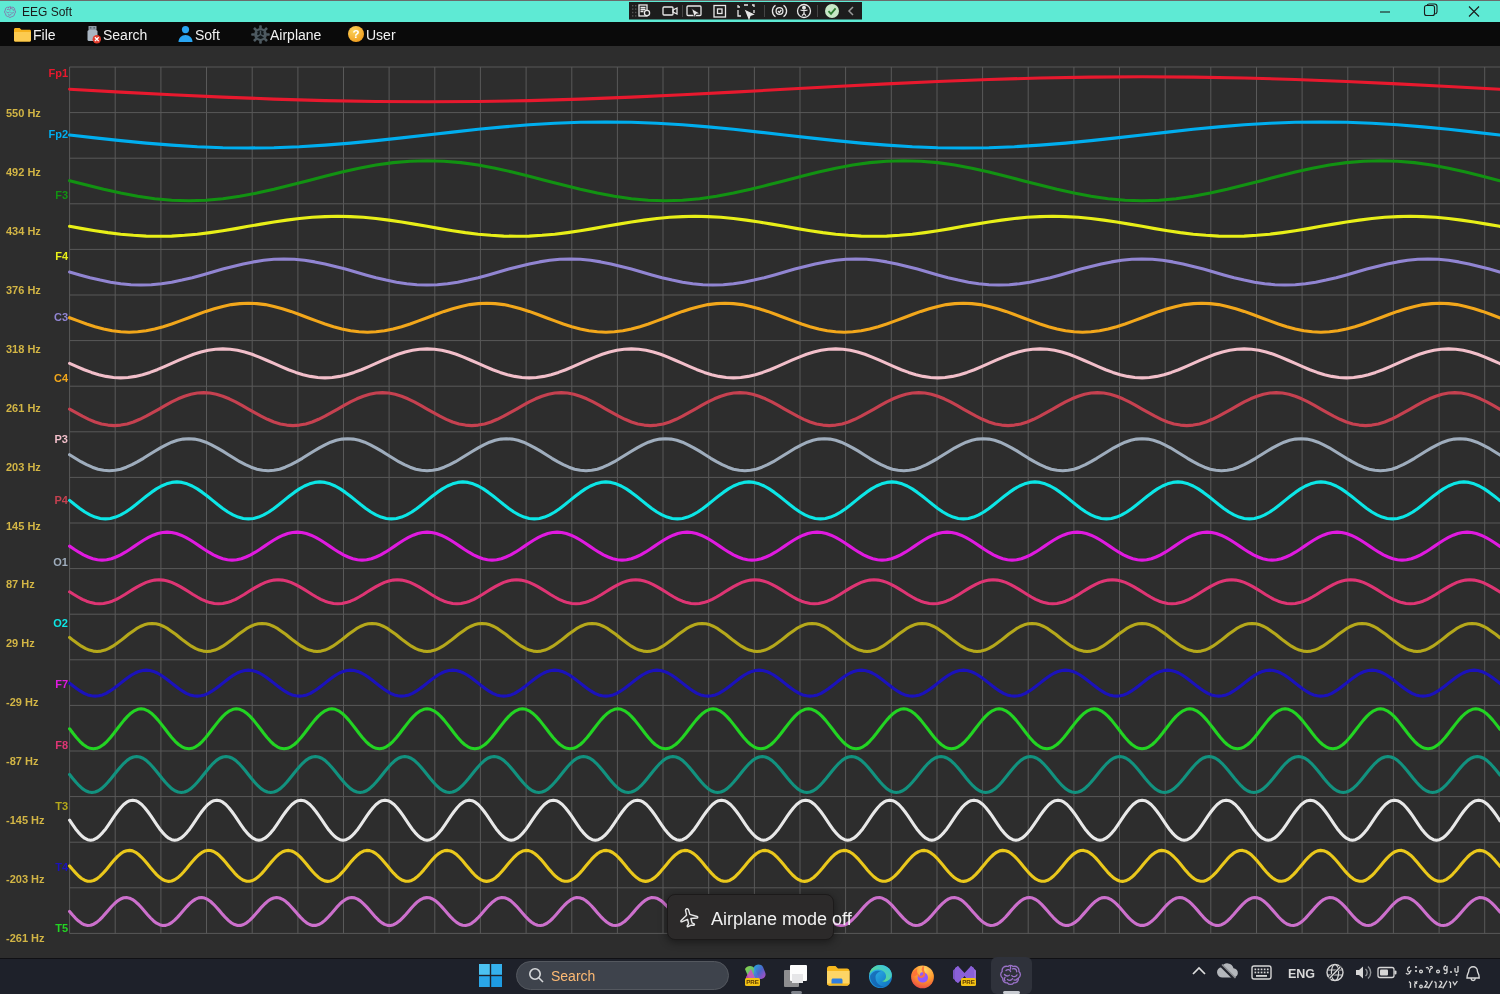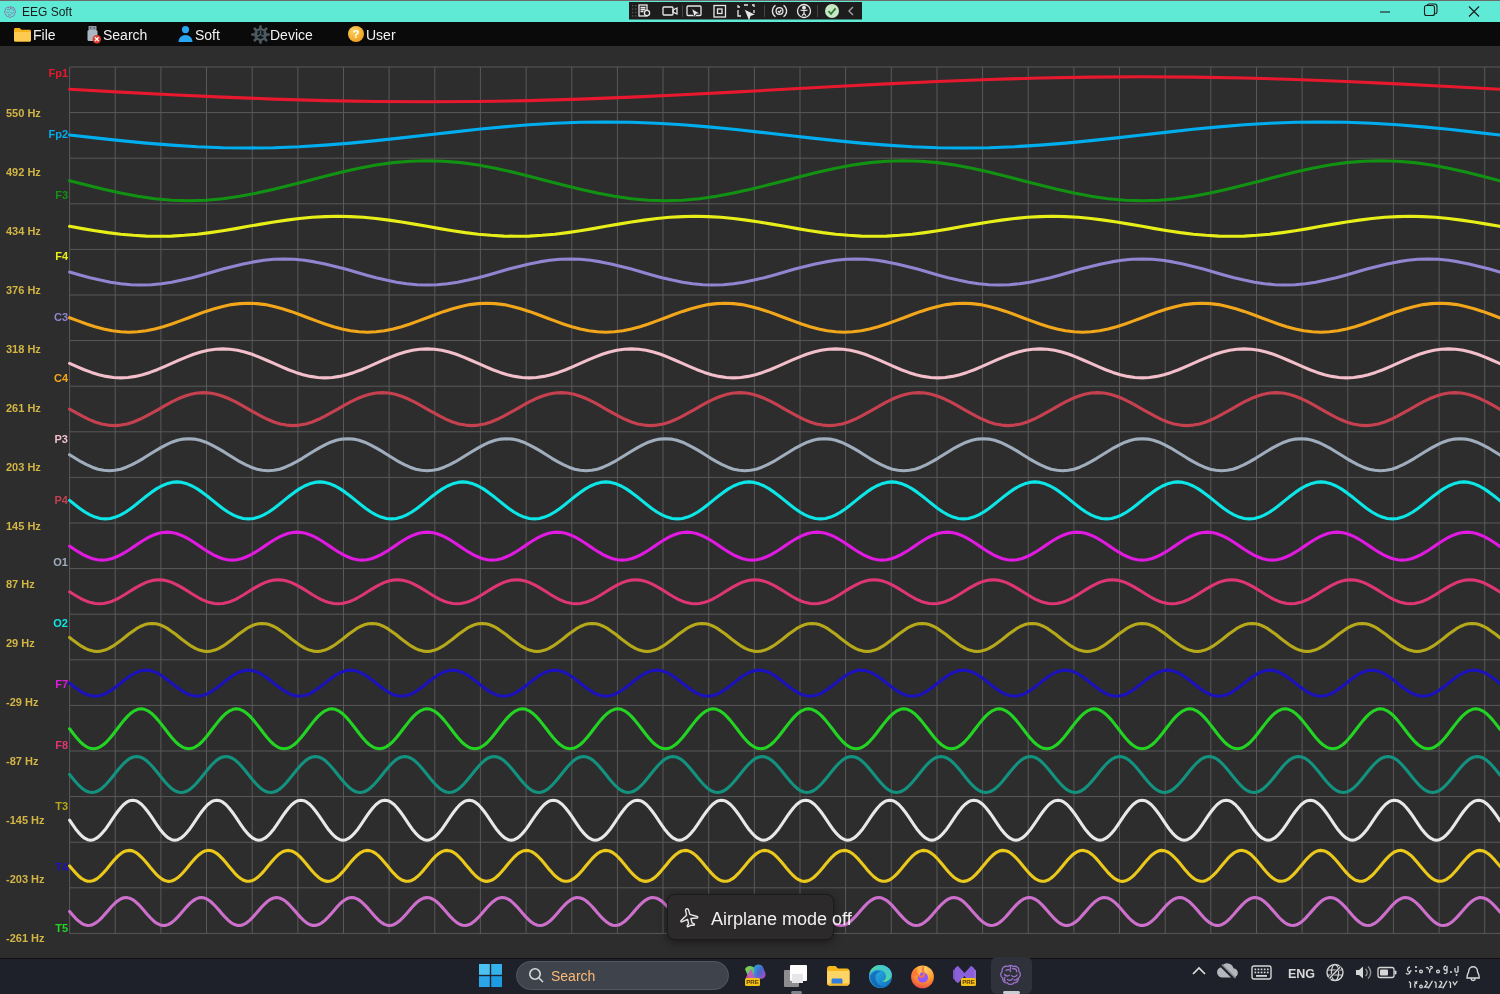--- a/index.html
+++ b/index.html
@@ -179,21 +179,21 @@
           <rect x="8.2" y="0.2" width="2.6" height="3.6" rx="0.8" transform="rotate(225 9.5 9.5)"></rect>
           <rect x="8.2" y="0.2" width="2.6" height="3.6" rx="0.8" transform="rotate(270 9.5 9.5)"></rect>
           <rect x="8.2" y="0.2" width="2.6" height="3.6" rx="0.8" transform="rotate(315 9.5 9.5)"></rect>
           <circle cx="9.5" cy="9.5" r="6.4"></circle>
         </g>
         <circle cx="9.5" cy="9.5" r="4.4" fill="#11171a"></circle>
         <g stroke="#4e5a61" stroke-width="1.4" fill="none">
           <path d="M9.5 9.5L9.5 5.4M9.5 9.5L6 11.6M9.5 9.5L13 11.6M6.2 6.9a4.4 4.4 0 0 0 0 5.2M12.8 6.9a4.4 4.4 0 0 1 0 5.2M7 5.2a4.4 4.4 0 0 1 5 0"></path>
         </g>
       </svg></span>
-    <span class="mt" style="left:270px">Device</span>
+    <span class="mt" style="left:270px">Airplane</span>
 <span class="mi" style="left:347px;top:3px"><svg width="18" height="18" viewBox="0 0 18 18">
         <defs>
           <radialGradient id="hg" cx="0.35" cy="0.3" r="0.9">
             <stop offset="0" stop-color="#fbd35c"></stop>
             <stop offset="1" stop-color="#ef9312"></stop>
           </radialGradient>
         </defs>
         <circle cx="9" cy="9" r="8" fill="url(#hg)"></circle>
         <text x="9" y="13.2" font-family="Liberation Sans" font-size="11.5" font-weight="bold" fill="#fff" text-anchor="middle">?</text>
       </svg></span>

